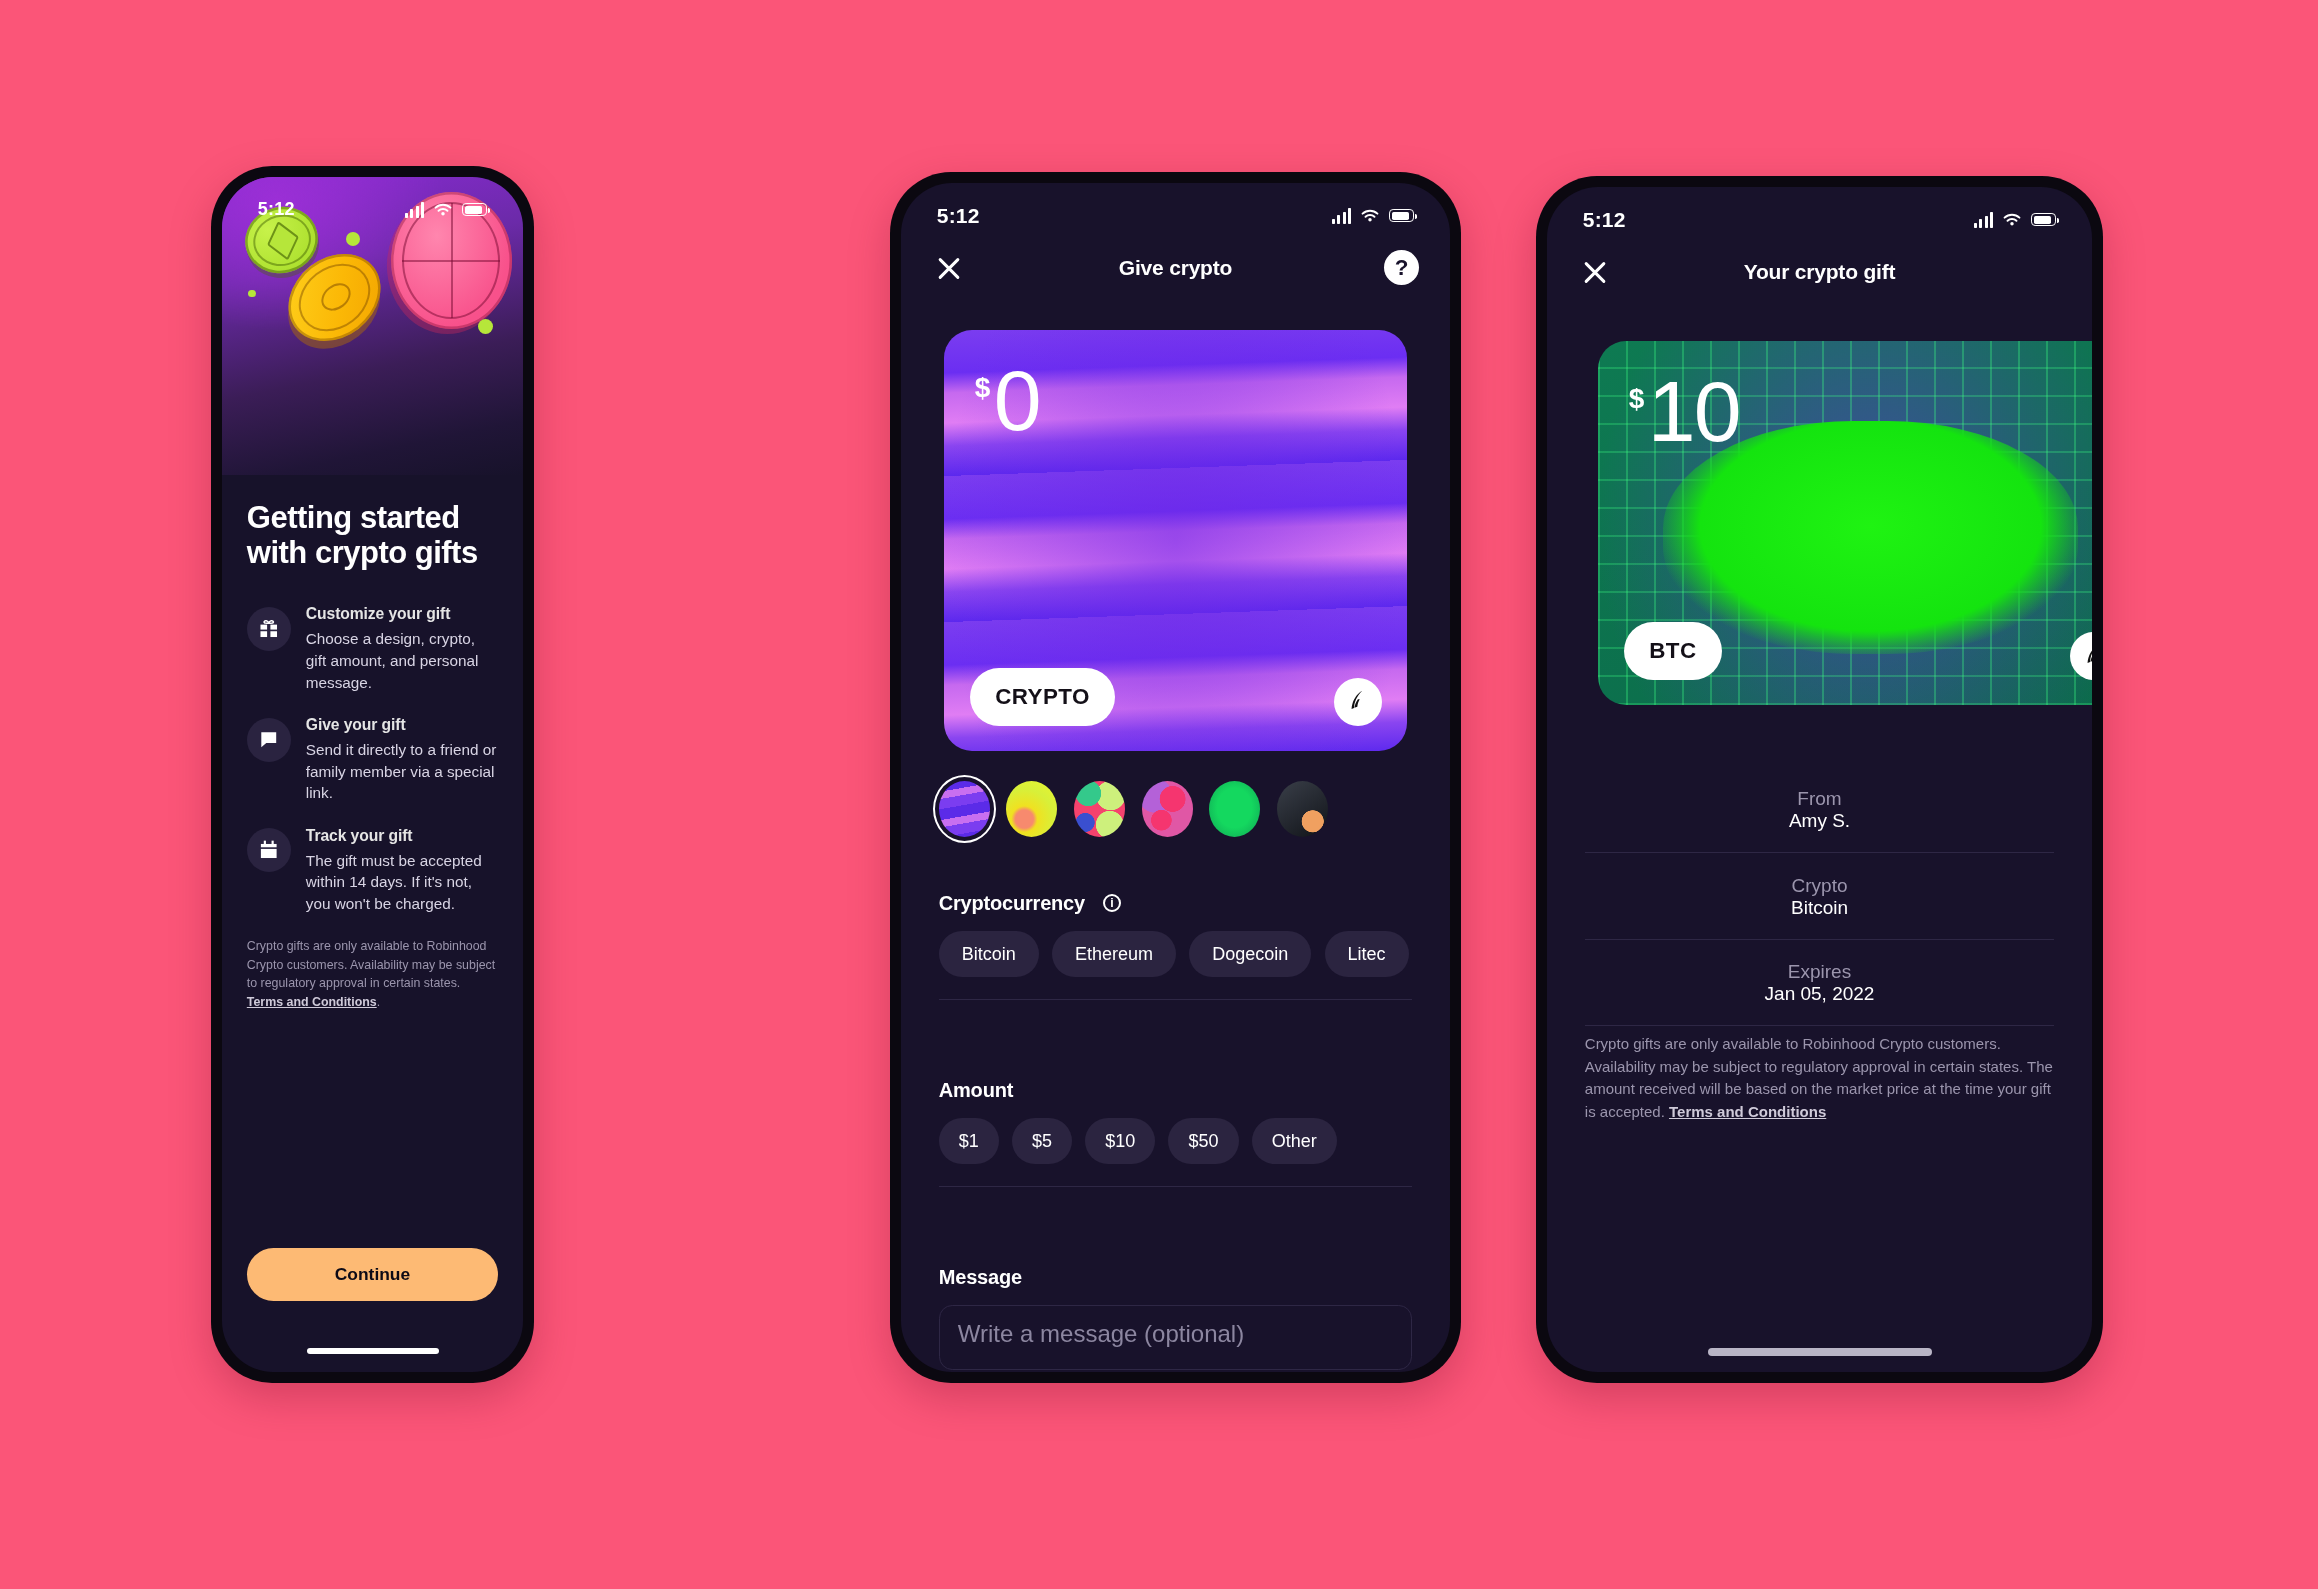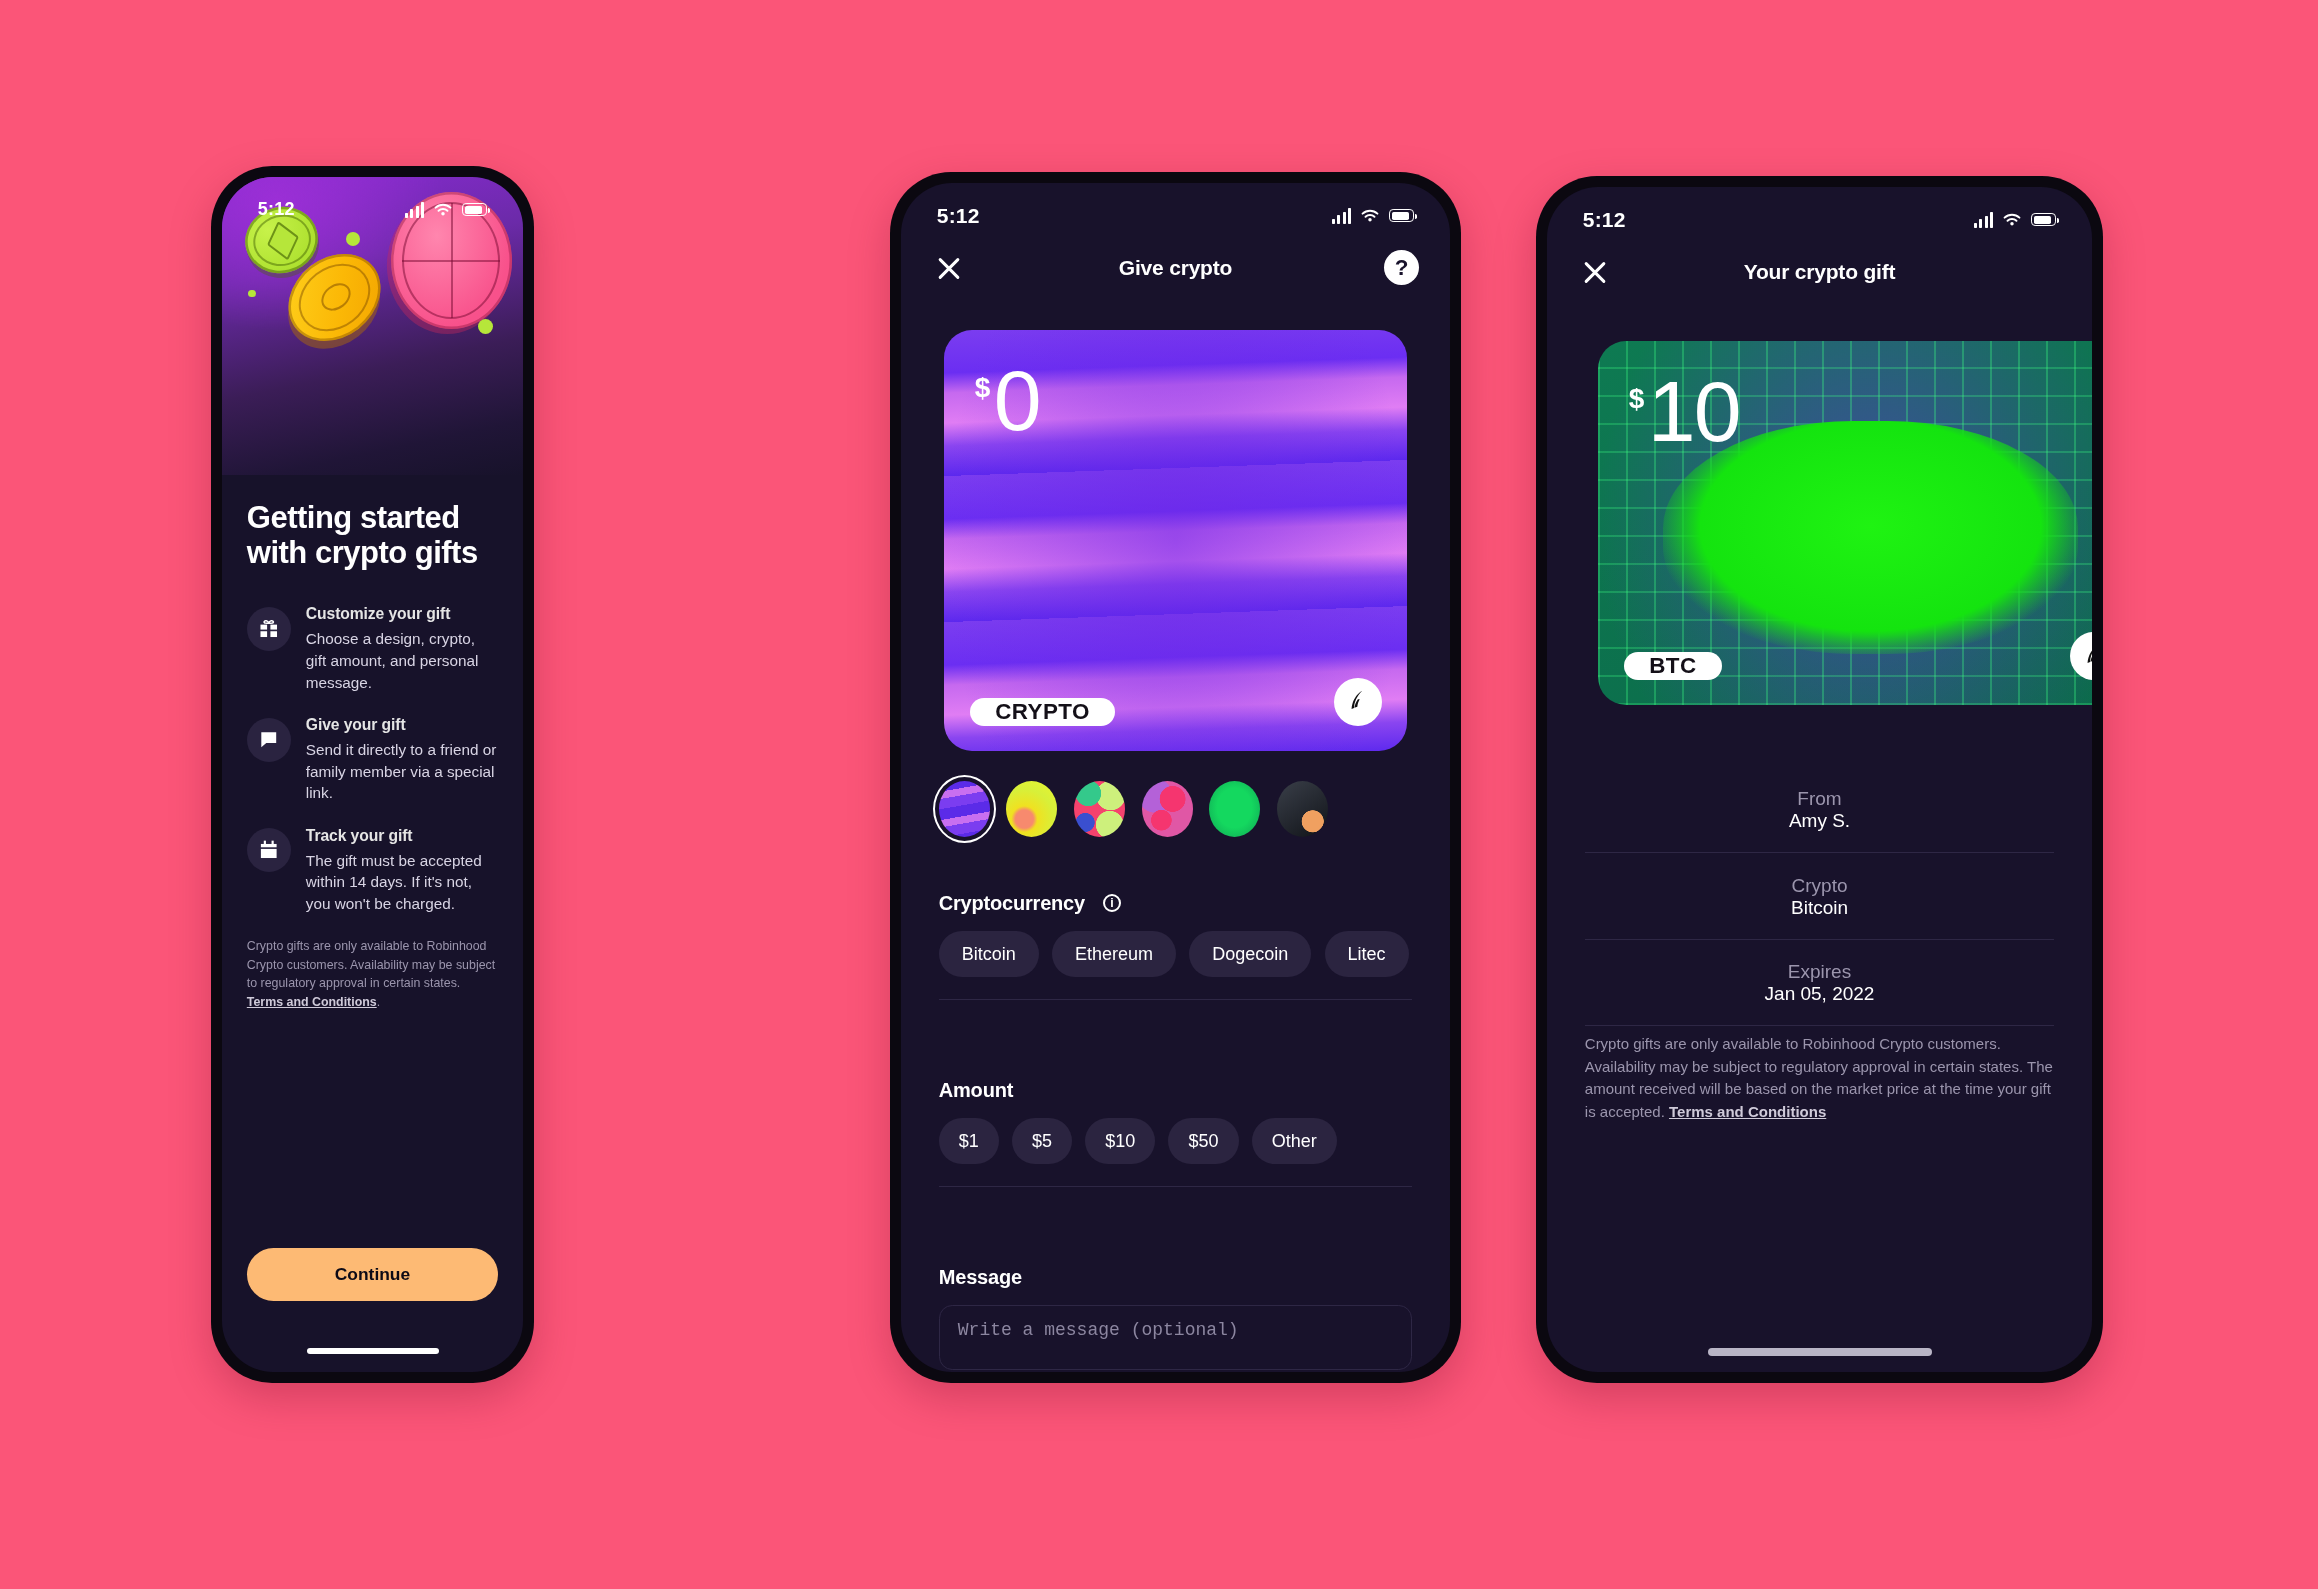--- a/index.html
+++ b/index.html
@@ -190,21 +190,21 @@
   .giftcard::before {
     content:""; position:absolute; inset:0;
     background: radial-gradient(ellipse 70% 120% at 50% 50%, rgba(110,40,230,.55), rgba(0,0,0,0) 72%);
   }
   .gc-amt { position: absolute; left: 31px; top: 31px; display: flex; align-items: flex-start; z-index:3; }
   .gc-cur { color:#fff; font-size: 28px; font-weight: bold; margin-top: 11.6px; margin-right: 3.3px; }
   .gc-val { color:#fff; font-size: 86px; font-weight: normal; line-height: .92; letter-spacing:-1.7px; }
   .gc-pill {
     position:absolute; left: 26.5px; bottom: 25px; z-index:3;
     background:#fff; color:#141018; border-radius: 33px;
-    padding: 1px 25px; font-size: 22.4px; font-weight: bold; letter-spacing: 0.4px;
+    padding: 16px 25px; font-size: 22.4px; font-weight: bold; letter-spacing: 0.4px;
     border:none; cursor:pointer; font-family:"Liberation Sans", sans-serif;
   }
   .gc-logo {
     position:absolute; right: 25px; bottom: 25px; z-index:3;
     width: 48px; height: 48px; border-radius:50%; background:#fff;
     display:flex; align-items:center; justify-content:center; border:none; cursor:pointer;
   }
   .gc-green {
     background:
       radial-gradient(ellipse 46% 40% at 50% 54%, #18E012 0%, #1ddd18 52%, rgba(10,120,60,0) 70%),
@@ -261,22 +261,22 @@
   .chips { display:flex; gap: 13.2px; margin-top: 16.6px; }
   .chip {
     background: #2B2440; color:#fff; border-radius: 26.5px;
     padding: 12.4px 23px; font-size: 18px; white-space: nowrap;
     border: none; cursor: pointer; font-family:"Liberation Sans", sans-serif;
   }
   .chip.small { padding: 12.4px 20px; }
   .sec-div { height: 1.3px; background: #2E2745; margin-top: 21.5px; }
   .msgbox {
     margin-top: 16.6px; height: 65px; border: 1.3px solid #2E2745; border-radius: 13.2px;
-    background: transparent; color:#8C86A0; font-size: 18px; padding: 13.2px 18px;
-    width: 100%; font-family:Liberation Mono, monospace; resize:none; outline:none;
+    background: transparent; color:#8C86A0; font-size: 24px; padding: 13.2px 18px;
+    width: 100%; font-family:Liberation Sans, sans-serif; resize:none; outline:none;
   }
   .msgbox::placeholder { color:#8C86A0; }
 
   
   .detail-rows { position:absolute; left: 38px; right: 38px; top: 580px; }
   .drow {
     display:flex; justify-content:space-between; align-items:center;
     padding: 21.5px 0 20px 0; border-bottom: 1.3px solid #2E2745; flex-direction: column;
   }
   .drow .k { color:#9B95AD; font-size: 19px; }

